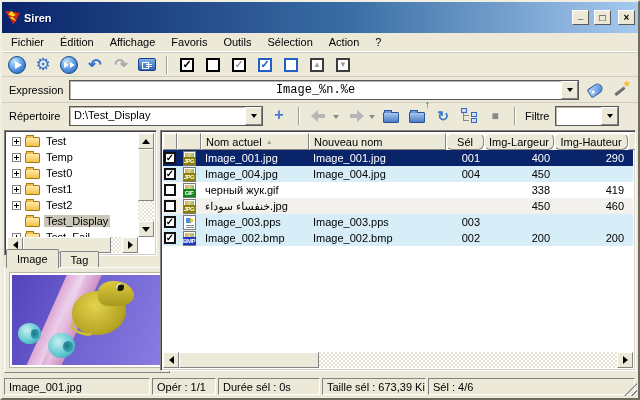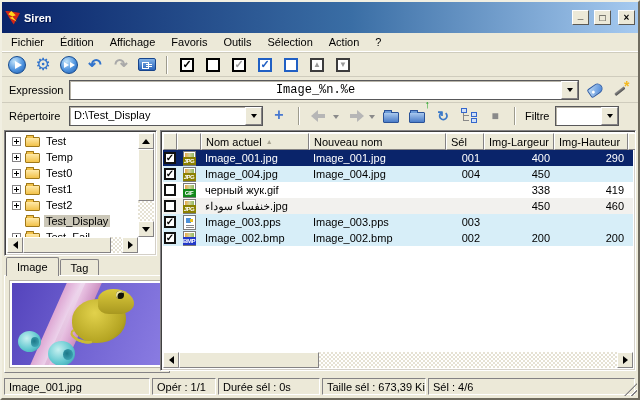--- a/index.html
+++ b/index.html
@@ -128,21 +128,21 @@
   .tree-vs .dn{bottom:0;}
   .tree-vs .mid{position:absolute;left:0;top:16px;bottom:16px;width:16px;}
   .tree-vs .sb-thumb{position:absolute;left:0;top:0;width:16px;height:52px;}
   .tree-hs{position:absolute;left:2px;right:18px;bottom:2px;height:16px;}
   .tree-hs .sb-btn{position:absolute;top:0;width:16px;height:16px;}
   .tree-hs .lf{left:0;}
   .tree-hs .rt{right:0;}
   .tree-hs .mid{position:absolute;left:16px;right:16px;top:0;height:16px;}
   .tree-hs .sb-thumb{position:absolute;left:0;top:0;height:16px;width:88px;}
   
-  .bl{position:absolute;left:2px;top:129px;width:166px;bottom:2px;}
+  .bl{position:absolute;left:2px;top:121px;width:166px;bottom:2px;}
   .tabsrow{display:flex;height:19px;align-items:flex-end;padding-left:2px;gap:1px;}
   .tab{border:1px solid #848284;border-bottom:none;border-radius:2px 2px 0 0;
     padding:2px 10px 2px 10px;background:#ece9d8;height:17px;}
   .tab.active{height:19px;position:relative;z-index:2;padding-top:3px;}
   .pframe{position:absolute;left:0;right:0;top:18px;bottom:0;border:1px solid;
     border-color:#fff #848284 #848284 #fff;background:#ece9d8;padding:4px;}
   .mat{width:100%;height:100%;background:#fff;border:1px solid #b8b4a8;padding:2px;}
   .scene{position:relative;width:100%;height:100%;overflow:hidden;
     background:linear-gradient(110deg,#5444bc,#7163d2 50%,#8a7ce2);}
   .board{position:absolute;left:34px;top:-30px;width:32px;height:160px;border-radius:16px;
@@ -165,21 +165,21 @@
     background:#141408;box-shadow:inset 1.5px 1.5px 0 #f0e8a0;}
   .froglegs{position:absolute;left:58px;top:46px;width:26px;height:14px;
     border-radius:50%;border-bottom:3px solid #cabc34;border-left:2px solid #cabc34;
     border-top:3px solid transparent;border-right:2px solid transparent;transform:rotate(18deg);}
   
   .tablewrap{position:absolute;left:158px;top:2px;right:2px;bottom:4px;overflow:hidden;}
   .tinner{position:absolute;left:2px;top:2px;right:2px;bottom:2px;display:flex;flex-direction:column;}
   .thead{display:flex;height:17px;flex:0 0 auto;}
   .hcell{background:#ece9d8;border:1px solid;border-color:#fff #848284 #848284 #fff;
     padding:1px 4px;white-space:nowrap;overflow:hidden;display:flex;align-items:center;gap:4px;}
-  .hcell.right{justify-content:flex-start;}
+  .hcell.right{justify-content:center;border-radius:6px;}
   .sortind{color:#aaa694;font-size:7px;}
   .trow{display:flex;height:16px;flex:0 0 auto;align-items:center;}
   .cell{padding:0 4px;white-space:nowrap;overflow:hidden;line-height:16px;height:16px;}
   .cell.right{text-align:right;}
   .w-check{width:14px;flex:0 0 auto;padding:0;display:flex;align-items:center;justify-content:center;}
   .w-icon{width:24px;flex:0 0 auto;padding:0;display:flex;align-items:center;justify-content:center;}
   .w-cur{width:108px;flex:0 0 auto;}
   .w-new{width:137px;flex:0 0 auto;}
   .w-sel{width:38px;flex:0 0 auto;}
   .w-larg{width:70px;flex:0 0 auto;}

